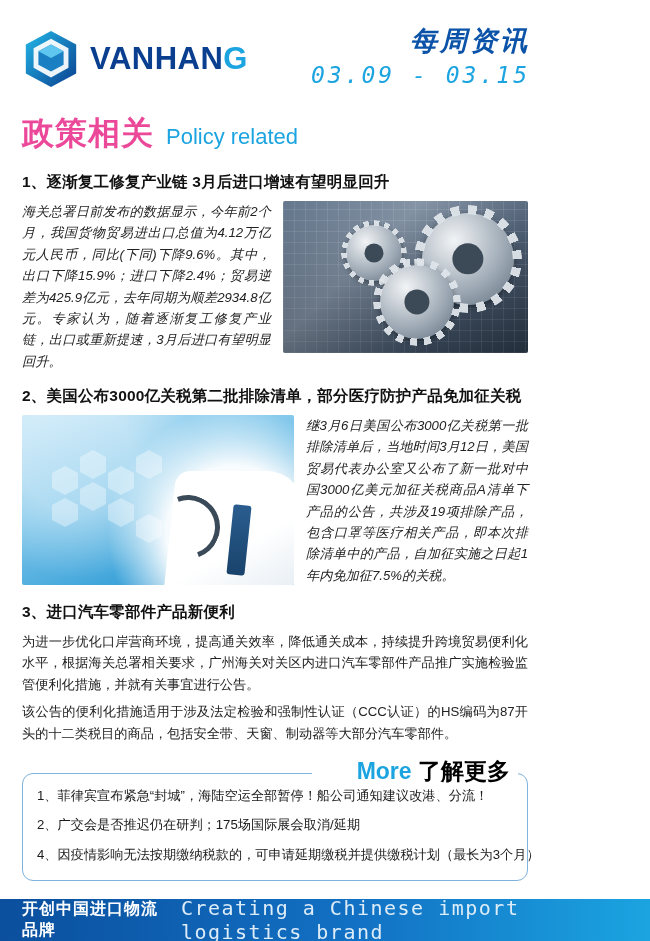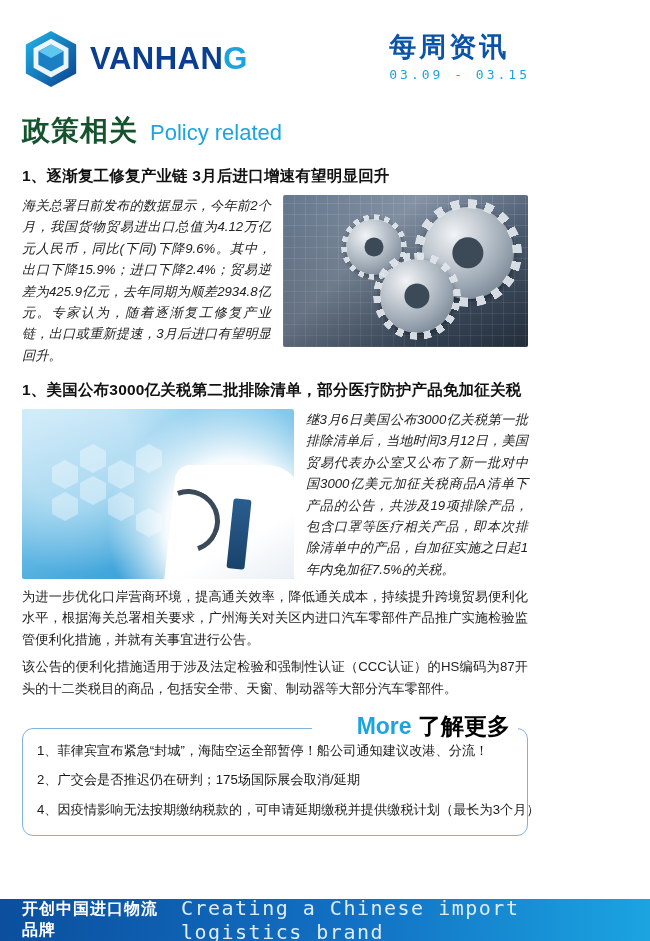--- a/index.html
+++ b/index.html
@@ -54,48 +54,50 @@
     color: #0a3f8f;
     font-family: "Liberation Sans", sans-serif;
     letter-spacing: 0.5px;
   }
   .logo-g {
     font-size: 31px;
     color: #1ba4e0;
     font-weight: bold;
   }
   .header-right {
+    text-align: right;
     padding-top: 6px;
+    font-style: italic;
   }
   .weekly-title {
     font-size: 27px;
     font-weight: bold;
     color: #0b53a8;
     letter-spacing: 3px;
     line-height: 1.15;
   }
   .weekly-date {
-    font-size: 13px;
+    font-size: 23px;
     color: #1ba4e0;
     letter-spacing: 3px;
     font-family: "DejaVu Sans Mono", monospace;
     margin-top: 4px;
   }
 
   
   .section-head {
     padding: 4px 22px 2px 22px;
     display: flex;
     align-items: baseline;
     gap: 12px;
   }
   .section-cn {
-    font-size: 28px;
-    font-weight: bold;
-    color: #14532d;
+    font-size: 32px;
+    font-weight: bold;
+    color: #ec4899;
     letter-spacing: 1px;
   }
   .section-en {
     font-size: 22px;
     color: #1ba4e0;
     font-weight: normal;
     text-align: center;
   }
 
   .content {
@@ -350,40 +352,41 @@
           <div class="gear g3">
               <div class="gear-teeth"></div>
             </div>
           <div class="gear g2">
               <div class="gear-teeth"></div>
             </div>
         </div>
       </div>
     </div>
 
-    <div class="art-title">1、美国公布3000亿关税第二批排除清单，部分医疗防护产品免加征关税</div>
+    <div class="art-title">2、美国公布3000亿关税第二批排除清单，部分医疗防护产品免加征关税</div>
     <div class="article">
       <div class="thumb thumb-2">
         <div class="img-medical">
           <div class="hex" style="left:30px;top:58px"></div>
           <div class="hex" style="left:58px;top:42px"></div>
           <div class="hex" style="left:58px;top:74px"></div>
           <div class="hex" style="left:86px;top:58px"></div>
           <div class="hex" style="left:86px;top:90px"></div>
           <div class="hex" style="left:114px;top:42px"></div>
           <div class="hex" style="left:114px;top:106px"></div>
           <div class="hex" style="left:30px;top:90px"></div>
           <div class="coat"></div>
           <div class="tie"></div>
           <div class="stetho"></div>
         </div>
       </div>
       <div class="art-text">继3月6日美国公布3000亿关税第一批排除清单后，当地时间3月12日，美国贸易代表办公室又公布了新一批对中国3000亿美元加征关税商品A清单下产品的公告，共涉及19项排除产品，包含口罩等医疗相关产品，即本次排除清单中的产品，自加征实施之日起1年内免加征7.5%的关税。</div>
     </div>
 
+    <div class="art-title t3">3、进口汽车零部件产品新便利</div>
     <div class="para">为进一步优化口岸营商环境，提高通关效率，降低通关成本，持续提升跨境贸易便利化水平，根据海关总署相关要求，广州海关对关区内进口汽车零部件产品推广实施检验监管便利化措施，并就有关事宜进行公告。</div>
     <div class="para">该公告的便利化措施适用于涉及法定检验和强制性认证（CCC认证）的HS编码为87开头的十二类税目的商品，包括安全带、天窗、制动器等大部分汽车零部件。</div>
   </div>
 
   <div class="more-wrap">
     <div class="more-title">
       <span class="more-en">More</span>
       <span class="more-cn">了解更多</span>
     </div>
     <div class="more-box">

